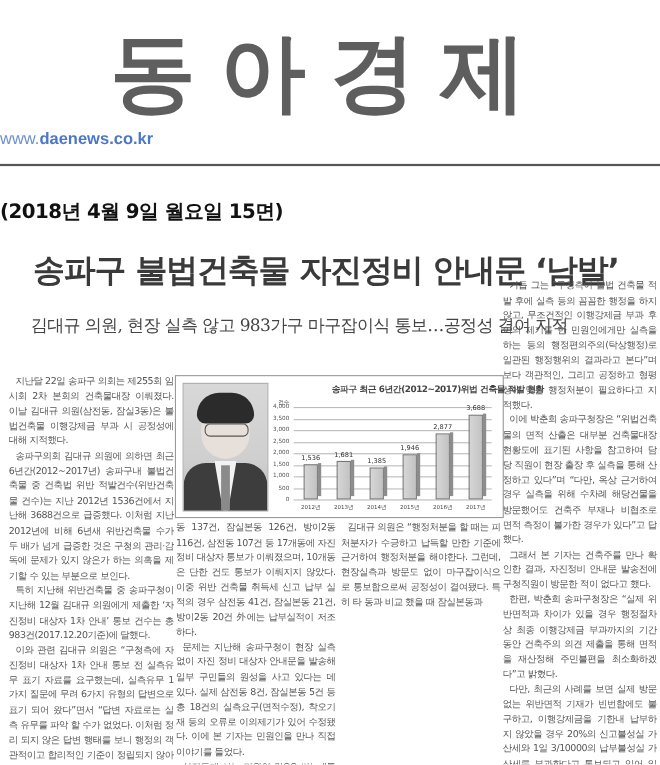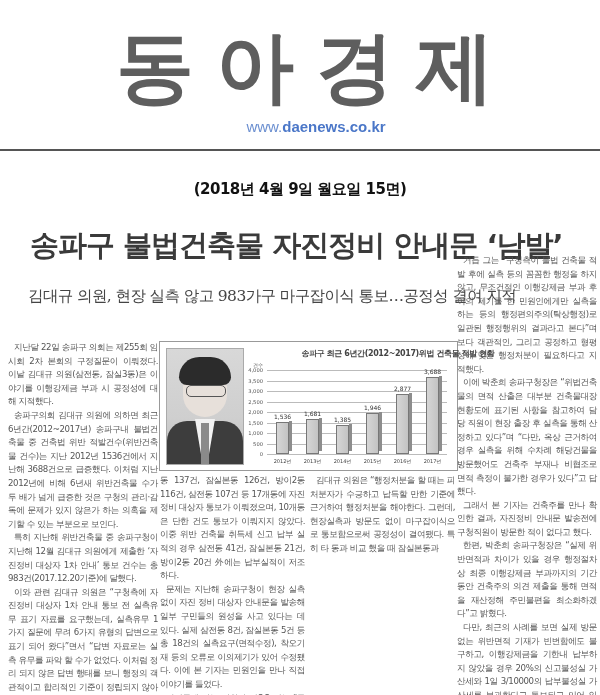--- a/index.html
+++ b/index.html
@@ -1,22 +1,22 @@
 <!DOCTYPE html>
 <html><head>
 <meta charset="utf-8">
 <style>
   html, body { margin: 0; padding: 0; background: #ffffff; }
   body { width: 600px; height: 695px; position: relative; overflow: hidden; font-family: "DejaVu Sans", sans-serif; color: #333; }
-  .masthead { position: absolute; left: 16px; top: 0; width: 480px; height: 150px; }
+  .masthead { position: absolute; left: 0; top: 0; width: 480px; height: 150px; }
   .mast-title { position: absolute; left: 0; width: 600px; top: 22px; text-align: center; font-size: 78px; font-weight: bold; color: #5e5e5e; letter-spacing: 22px; line-height: 90px; font-family: "DejaVu Sans", sans-serif; }
-  .mast-url { position: absolute; left: 0; width: 600px; top: 118px; text-align: center; font-size: 15px; color: #6b8fd0; font-family: "Liberation Sans", sans-serif; }
+  .mast-url { position: absolute; left: 0; width: 600px; top: 118px; text-align: left; font-size: 15px; color: #6b8fd0; font-family: "Liberation Sans", sans-serif; }
   .mast-url b { color: #4b77c8; }
   .rule { position: absolute; left: 0; top: 149px; width: 600px; height: 2px; background: #555; }
-  .dateline { position: absolute; left: 0; width: 600px; top: 180px; text-align: center; font-size: 15px; font-weight: bold; color: #111; font-family: "DejaVu Sans", sans-serif; letter-spacing: -0.5px; }
+  .dateline { position: absolute; left: 0; width: 600px; top: 180px; text-align: left; font-size: 18px; font-weight: bold; color: #111; font-family: "DejaVu Sans", sans-serif; letter-spacing: -0.5px; }
   .headline { position: absolute; left: 30px; top: 226px; font-size: 29px; font-weight: bold; color: #3a3a3a; letter-spacing: -1px; white-space: nowrap; font-family: "DejaVu Sans", sans-serif; }
   .subhead { position: absolute; left: 28px; top: 286px; font-size: 15.5px; color: #444; white-space: nowrap; font-family: "DejaVu Serif", serif; letter-spacing: -0.6px; }
   .col { position: absolute; font-size: 8.6px; line-height: 13.6px; color: #555; text-align: justify; font-family: "DejaVu Sans", sans-serif; letter-spacing: -0.4px; }
   .col p { margin: 0; text-indent: 6px; }
   .col1 { left: 8px; top: 341px; width: 150px; }
   .col2 { left: 160px; top: 474px; width: 145px; }
   .col3 { left: 310px; top: 474px; width: 145px; }
   .col4 { left: 457px; top: 254px; width: 140px; }
   .figure { position: absolute; left: 159px; top: 341px; width: 297px; height: 128px; border: 1px solid #999; background: #fff; }
   .photo { position: absolute; left: 6px; top: 6px; width: 76px; height: 115px; border: 1px solid #aaa; background: linear-gradient(180deg, #d8d8d8 0%, #cfcfcf 60%, #bdbdbd 100%); overflow: hidden; }
@@ -45,21 +45,21 @@
     <span>www.</span><b>daenews.co.kr</b>
   </div>
 </div>
 <div class="rule"></div>
 <div class="dateline">(2018년 4월 9일 월요일 15면)</div>
 
 <div class="headline">송파구 불법건축물 자진정비 안내문 ‘남발’</div>
 <div class="subhead">김대규 의원, 현장 실측 않고 983가구 마구잡이식 통보…공정성 결여 지적</div>
 
 <div class="col col1">
-  <p>지난달 22일 송파구 의회는 제255회 임시회 2차 본회의 구정질문이 이뤄졌다. 이날 김대규 의원(삼전동, 잠실3동)은 이야기를 이행강제금 부과 시 공정성에 대해 지적했다.</p>
+  <p>지난달 22일 송파구 의회는 제255회 임시회 2차 본회의 건축물대장 이뤄졌다. 이날 김대규 의원(삼전동, 잠실3동)은 불법건축물 이행강제금 부과 시 공정성에 대해 지적했다.</p>
   <p>송파구의회 김대규 의원에 의하면 최근 6년간(2012~2017년) 송파구내 불법건축물 중 건축법 위반 적발건수(위반건축물 건수)는 지난 2012년 1536건에서 지난해 3688건으로 급증했다. 이처럼 지난 2012년에 비해 6년새 위반건축물 수가 두 배가 넘게 급증한 것은 구청의 관리·감독에 문제가 있지 않은가 하는 의혹을 제기할 수 있는 부분으로 보인다.</p>
   <p>특히 지난해 위반건축물 중 송파구청이 지난해 12월 김대규 의원에게 제출한 ‘자진정비 대상자 1차 안내’ 통보 건수는 총 983건(2017.12.20기준)에 달했다.</p>
   <p>이와 관련 김대규 의원은 “구청측에 자진정비 대상자 1차 안내 통보 전 실측유무 표기 자료를 요구했는데, 실측유무 1가지 질문에 무려 6가지 유형의 답변으로 표기 되어 왔다”면서 “답변 자료로는 실측 유무를 파악 할 수가 없었다. 이처럼 정리 되지 않은 답변 행태를 보니 행정의 객관적이고 합리적인 기준이 정립되지 않아 걱정스럽다”고 지적했다.</p>
 
 </div>
 
 <div class="figure">
   <div class="photo">
     <div class="suit"></div>
     <div class="shirt"></div>

